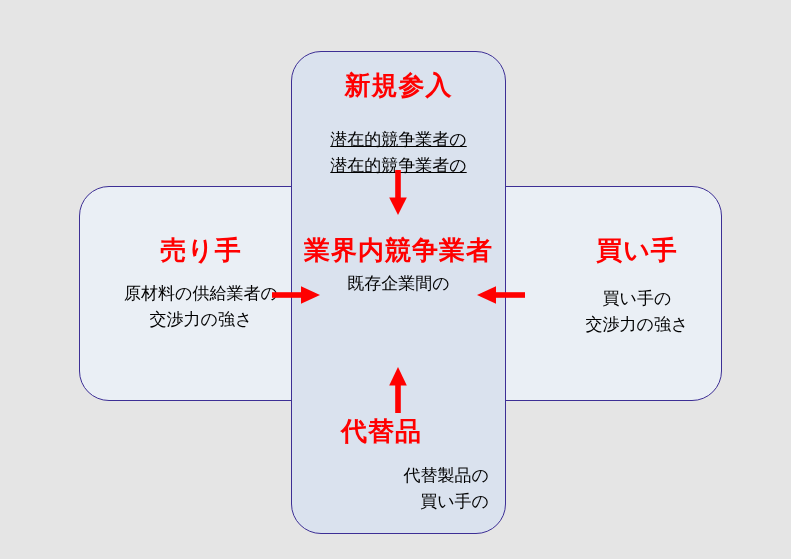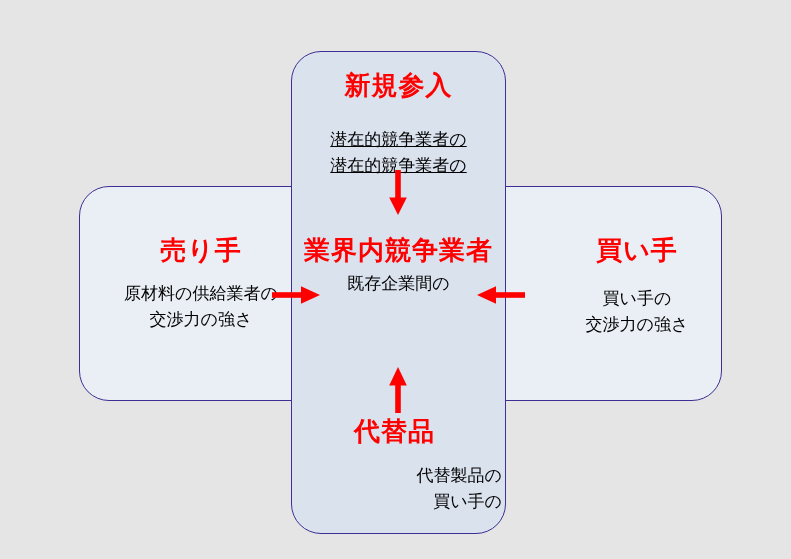--- a/index.html
+++ b/index.html
@@ -89,21 +89,21 @@
   #force-suppliers .force-desc { margin-top: 18px; }
 
   #force-buyers {
     left: 518px;
     top: 237px;
     width: 238px;
   }
   #force-buyers .force-desc { margin-top: 23px; }
 
   #force-substitutes {
-    left: 287px;
+    left: 274px;
     top: 418px;
     width: 215px;
   }
   #force-substitutes .force-desc { margin-top: 19px; text-align: right; }
 
   
   .arrow {
     position: absolute;
     z-index: 6;
   }

